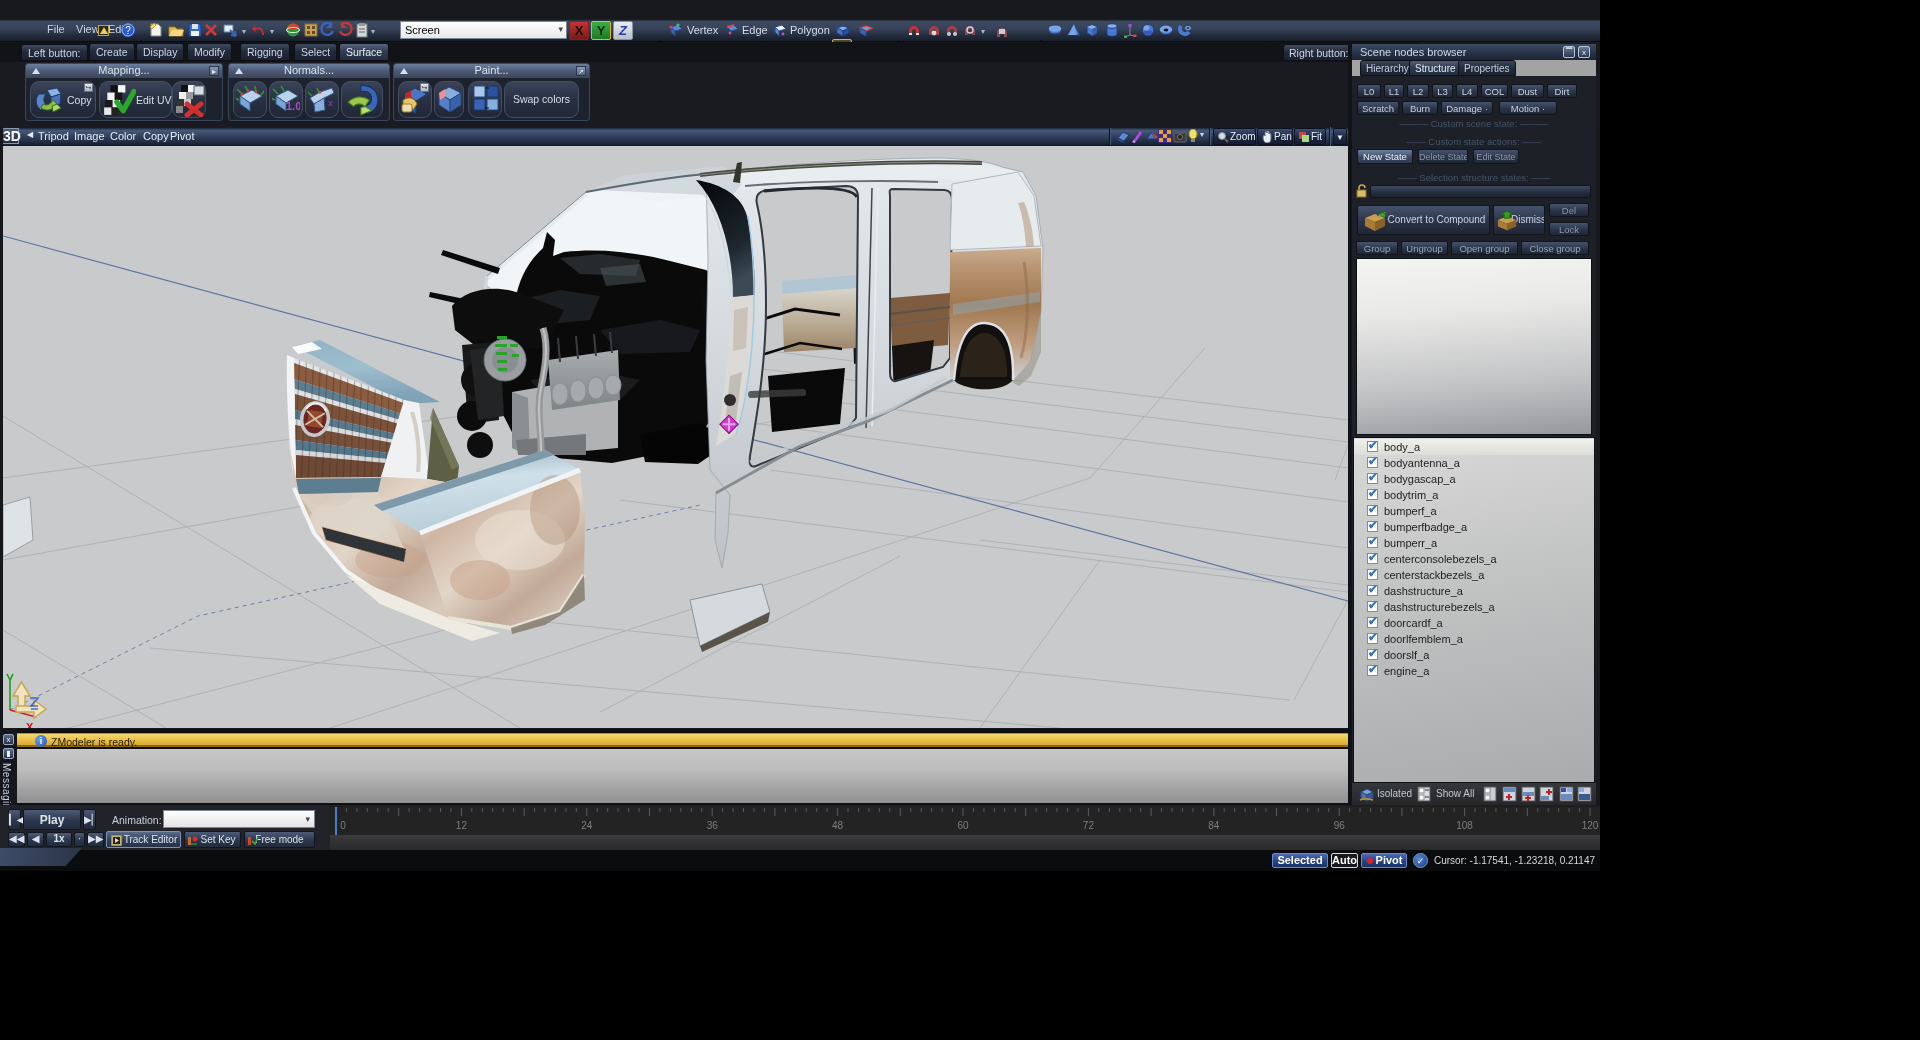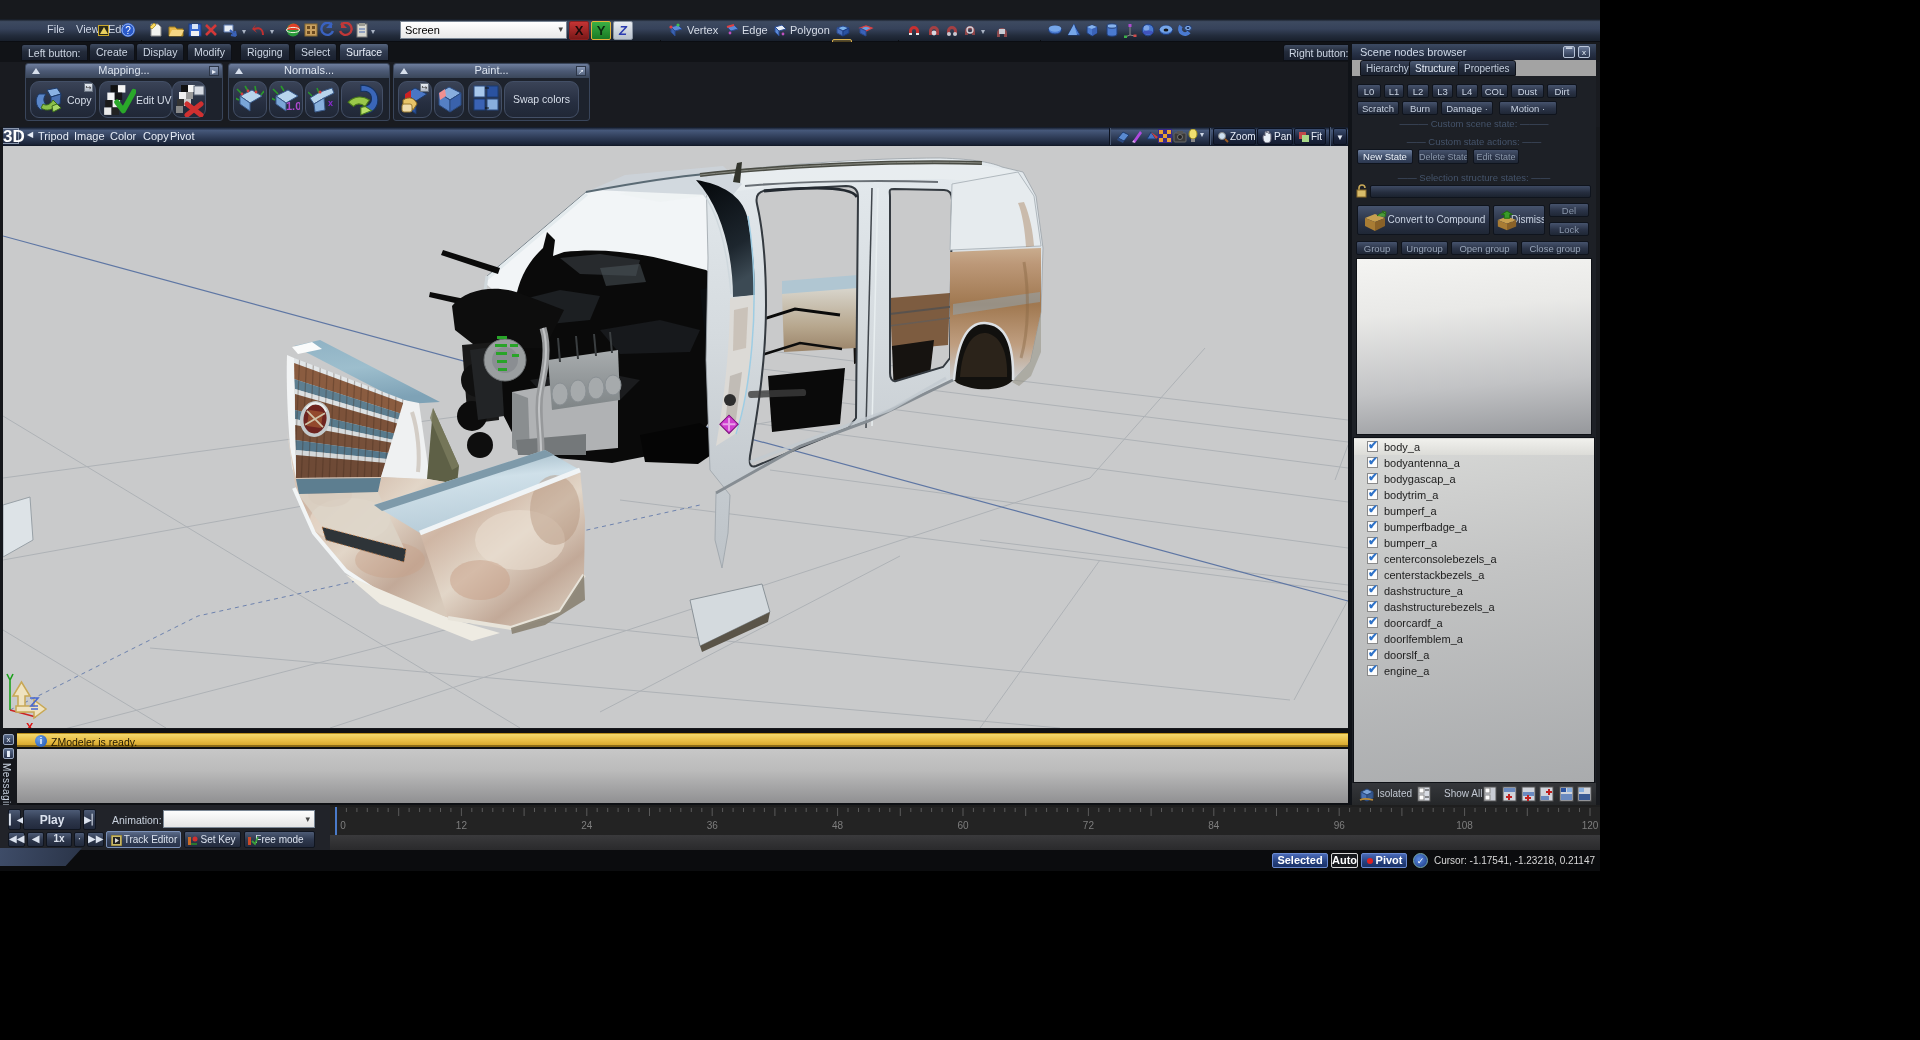--- a/index.html
+++ b/index.html
@@ -45,21 +45,21 @@
 .phead .tri { position:absolute; left:6px; top:4px; width:0; height:0;
   border-left:4px solid transparent; border-right:4px solid transparent; border-bottom:6px solid #d7dfec; }
 .pbtn { position:absolute; top:17px; height:37px; white-space:nowrap; background:linear-gradient(#3a4357,#262e40 60%,#202736);
   border:1px solid #434f66; border-radius:9px; color:#d6dde8; font-size:10.5px; }
 
 
 #vpbar { position:absolute; left:0; top:127px; width:1348px; height:19px;
   background:linear-gradient(#0e1420 0%, #46587a 18%, #32405c 50%, #1a2438 90%, #101624 100%); }
 #vpbar .m { position:absolute; top:3px; color:#e6ecf6; font-size:11px; }
 #vp3d { position:absolute; left:2px; top:1px; width:17px; height:16px; border:1px solid #8a97ad;
-  background:linear-gradient(#4a5a78,#222c44); color:#fff; font-size:17px; font-weight:bold;
+  background:linear-gradient(#4a5a78,#222c44); color:#fff; font-size:14px; font-weight:bold;
   line-height:15px; }
 .vpb { position:absolute; top:1px; height:17px; background:linear-gradient(#3c4e70,#1d2740 55%,#141c30);
   border:1px solid #0c1220; border-radius:2px; color:#e8eef8; font-size:10px; line-height:16px; padding:0 0 0 16px; white-space:nowrap; overflow:hidden; }
 
 
 #viewport { position:absolute; left:3px; top:146px; width:1345px; height:582px; background:#c9cacb; overflow:hidden; }
 #vpleft { position:absolute; left:0; top:127px; width:3px; height:601px; background:#15171b; }
 
 
 #scenesep { position:absolute; left:1348px; top:44px; width:4px; height:761px; background:#101318; }
@@ -950,21 +950,21 @@
             <path d="M8 8 L14 5 L14 11 L8 14 Z" fill="#35588e" stroke="#2a4a80"></path>
             <path d="M1 13 C5 11 10 12 14 13" stroke="#b88a3a" stroke-width="1.6" fill="none"></path>
           </svg>
         <span class="abs" style="left:25px;top:5px;color:#c2c8d2;font-size:10px;">Isolated</span>
         <svg class="abs" style="left:65px;top:3px;width:14px;height:16px;" viewBox="0 0 14 16">
             <rect x="1" y="1" width="12" height="14" fill="#d8dce4" stroke="#555"></rect>
             <rect x="2" y="2" width="5" height="5" fill="#fff" stroke="#888"></rect>
             <rect x="2" y="9" width="5" height="5" fill="#fff" stroke="#888"></rect>
             <path d="M8 4 h4 M8 11 h4" stroke="#333"></path>
           </svg>
-        <span class="abs" style="left:92px;top:5px;color:#c2c8d2;font-size:10px;">Show All</span>
+        <span class="abs" style="left:84px;top:5px;color:#c2c8d2;font-size:10px;">Show All</span>
         <svg class="abs" style="left:131px;top:3px;width:14px;height:16px;" viewBox="0 0 14 16">
             <rect x="1" y="1" width="12" height="14" fill="#c8ccd4" stroke="#555"></rect>
             <rect x="2" y="2" width="5" height="5" fill="#fff" stroke="#888"></rect>
             <rect x="2" y="9" width="5" height="5" fill="#fff" stroke="#888"></rect>
           </svg>
         <svg class="abs" style="left:150px;top:3px;width:15px;height:16px;" viewBox="0 0 15 16">
             <rect x="1" y="1" width="13" height="14" fill="#d0d4dc" stroke="#555"></rect>
             <rect x="2" y="2" width="11" height="4" fill="#6a8ac0"></rect>
             <path d="M7 8 v6 M4 11 h6" stroke="#c02020" stroke-width="2"></path>
           </svg>

